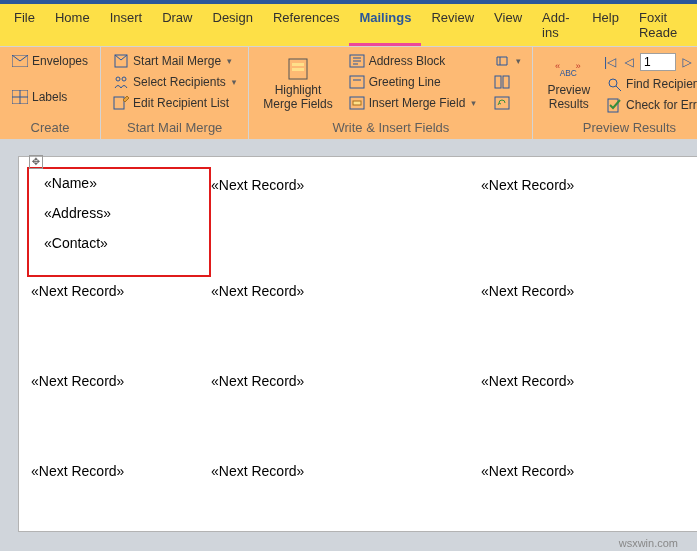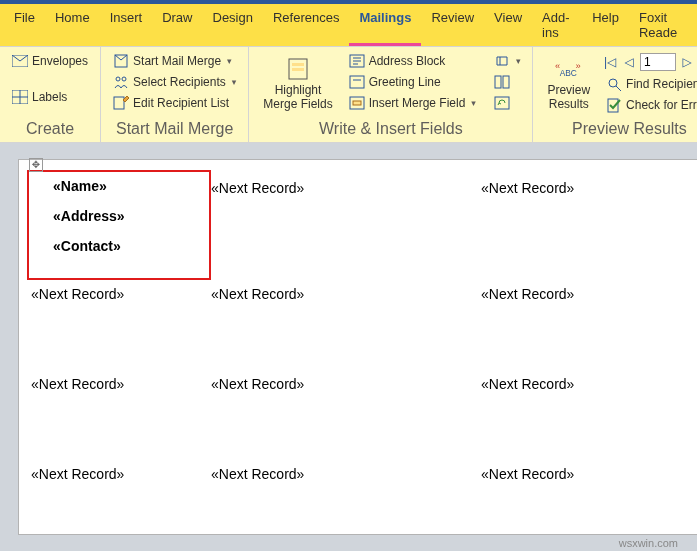--- a/index.html
+++ b/index.html
@@ -1,39 +1,39 @@
 <!DOCTYPE html>
 <html><head>
   <meta charset="utf-8">
   <style>
     * { box-sizing: border-box; margin: 0; padding: 0; font-family: "Segoe UI", Arial, sans-serif; }
     body { background: #fff; width: 697px; height: 551px; overflow: hidden; position: relative; }
     .window-title { background: #2b579a; height: 4px; }
     .tabs { display: flex; border-bottom: 1px solid #d4d4d4; background: #fde047; padding-left: 4px; }
     .tab { padding: 6px 10px; font-size: 13px; color: #323130; cursor: pointer; }
     .tab.active { color: #2b579a; border-bottom: 3px solid #ec4899; font-weight: 700; }
-    .ribbon { display: flex; background: #fef9c3; border-bottom: 1px solid #d4d4d4; }
+    .ribbon { display: flex; background: #fdba74; border-bottom: 1px solid #d4d4d4; }
     .group { border-right: 1px solid #d4d4d4; padding: 4px 8px 2px 8px; display: flex; flex-direction: column; justify-content: space-between; }
     .group-body { display: flex; gap: 6px; align-items: flex-start; }
-    .group-label { text-align: center; font-size: 16px; color: #605e5c; margin-top: 2px; padding: 2px 0; }
+    .group-label { text-align: center; font-size: 13px; color: #605e5c; margin-top: 2px; padding: 2px 0; }
     .btn-stack { display: flex; flex-direction: column; gap: 1px; }
     .rbtn { display: flex; align-items: center; gap: 4px; font-size: 12px; color: #323130; padding: 2px 4px; cursor: pointer; white-space: nowrap; }
     .big-btn { display: flex; flex-direction: column; align-items: center; justify-content: center; padding: 4px 6px; cursor: pointer; font-size: 12px; color: #323130; text-align: center; line-height: 1.2; }
     .big-btn .icon-lg { width: 28px; height: 28px; display: flex; align-items: center; justify-content: center; }
     .icon-sm { width: 16px; height: 16px; display: inline-flex; align-items: center; justify-content: center; flex-shrink: 0; }
     .drop::after { content: "▾"; font-size: 9px; color: #605e5c; margin-left: 2px; }
     .nav-row { display: flex; align-items: center; gap: 3px; padding: 2px 0; }
     .nav-btn { width: 16px; height: 18px; display: flex; align-items: center; justify-content: center; cursor: pointer; color: #2b579a; font-size: 12px; border: 1px solid transparent; }
     .nav-input { width: 36px; height: 18px; border: 1px solid #a19f9d; font-size: 12px; padding: 0 3px; }
     .document { background: #d0d5db; padding: 16px 0 0 18px; height: 430px; overflow: hidden; }
     .page { background: #fff; border: 1px solid #b3b3b3; padding: 14px 12px; position: relative; width: 680px; }
     .anchor { position: absolute; left: 10px; top: -2px; width: 14px; height: 14px; border: 1px solid #9a9a9a; display: flex; align-items: center; justify-content: center; font-size: 10px; color: #666; }
     .label-grid { display: grid; grid-template-columns: 180px 270px 200px; grid-template-rows: 106px 90px 90px 60px; font-size: 14px; }
     .cell { padding: 6px 0 0 0; }
-    .first-cell { border: 2px solid #e01b1b; padding: 6px 24px; margin-left: -4px; margin-top: -4px; font-weight: bold; }
+    .first-cell { border: 2px solid #e01b1b; padding: 6px 15px; margin-left: -4px; margin-top: -4px; }
     .field { margin-bottom: 14px; }
     .watermark { position: absolute; bottom: 2px; right: 19px; font-size: 11px; color: #888; }
     svg { display: block; }
   </style>
 </head>
 <body>
 
 <div class="window-title"></div>
 
 <div class="tabs">

